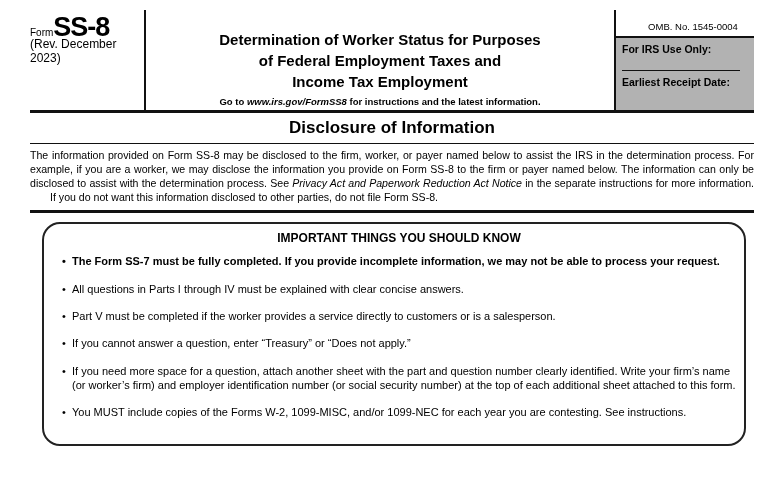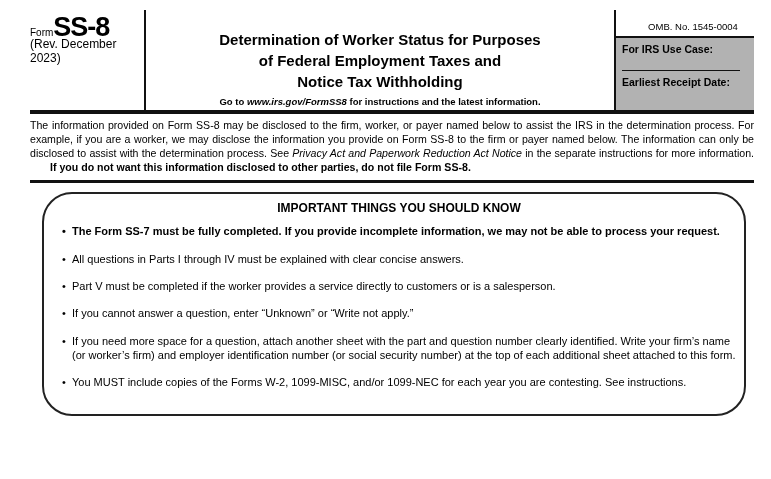--- a/index.html
+++ b/index.html
@@ -71,26 +71,26 @@
     font-size:17px;font-weight:bold;text-align:center;
     margin:5px 0 5px;
   }
   .thin-rule{border:0;border-top:1.5px solid #111;margin:0;}
   .thick-rule{border:0;border-top:3px solid #111;margin:5px 0 0;}
   .disc-para{
     font-size:10.6px;line-height:1.33;text-align:justify;
     margin:4px 0 6px;
   }
   .disc-para .it{font-style:italic;}
-  .disc-para .b{font-weight:bold;padding-left:20px;}
+  .disc-para .b{font-weight:normal;padding-left:20px;}
   
   .imp-box{
     margin:9px 8px 0 12px;
     border:2px solid #222;
-    border-radius:30px;
+    border-radius:18px;
     padding:7px 8px 12px 18px;
     box-sizing:border-box;
     height:224px;
   }
   .imp-title{
     font-size:12px;font-weight:bold;text-align:center;margin-bottom:9px;
   }
   .bullet{
     display:flex;
     font-size:11px;line-height:1.3;
@@ -111,35 +111,36 @@
       <div>
         <div class="form-line"><span class="form-word">Form</span><span class="form-num">SS-8</span></div>
         <div class="rev">(Rev. December 2023)</div>
       </div>
     </div>
 
     <div class="hdr-center">
       <div class="title">
         <div>Determination of Worker Status for Purposes</div>
         <div>of Federal Employment Taxes and</div>
-        <div>Notice Tax Withholding</div>
+        <div>Income Tax Employment</div>
       </div>
       <div class="goto"><span>Go to </span><span class="url">www.irs.gov/FormSS8</span><span> for instructions and the latest information.</span></div>
     </div>
 
     <div class="hdr-right">
       <div class="omb">OMB. No. 1545-0004</div>
       <div class="irs-box" style="background: rgb(178, 178, 178);">
-        <div>For IRS Use Case:</div>
+        <div>For IRS Use Only:</div>
         <hr class="irs-rule">
         <div>Earliest Receipt Date:</div>
       </div>
     </div>
   </div>
 
+  <div class="disc-head">Disclosure of Information</div>
   <hr class="thin-rule">
   <div class="disc-para"><span>The information provided on Form SS-8 may be disclosed to the firm, worker, or payer named below to assist the IRS in the determination process. For example, if you are a worker, we may disclose the information you provide on Form SS-8 to the firm or payer named below. The information can only be disclosed to assist with the determination process. See </span><span class="it">Privacy Act and Paperwork Reduction Act Notice</span><span> in the separate instructions for more information. </span><span class="b">If you do not want this information disclosed to other parties, do not file Form SS-8.</span></div>
   <hr class="thick-rule">
 
   <div class="imp-box">
     <div class="imp-title">IMPORTANT THINGS YOU SHOULD KNOW</div>
 
     <div class="bullet b">
         <span class="dot">•</span>
         <span class="txt">The Form SS-7 must be fully completed.  If you provide incomplete information, we may not be able to process your request.</span>
@@ -147,21 +148,21 @@
     <div class="bullet">
         <span class="dot">•</span>
         <span class="txt">All questions in Parts I through IV must be explained with clear concise answers.</span>
       </div>
     <div class="bullet">
         <span class="dot">•</span>
         <span class="txt">Part V must be completed if the worker provides a service directly to customers or is a salesperson.</span>
       </div>
     <div class="bullet">
         <span class="dot">•</span>
-        <span class="txt">If you cannot answer a question, enter “Unknown” or “Write not apply.”</span>
+        <span class="txt">If you cannot answer a question, enter “Treasury” or “Does not apply.”</span>
       </div>
     <div class="bullet">
         <span class="dot">•</span>
         <span class="txt">If you need more space for a question, attach another sheet with the part and question number clearly identified.  Write your firm’s name (or worker’s firm) and employer identification number (or social security number) at the top of each additional sheet attached to this form.</span>
       </div>
     <div class="bullet">
         <span class="dot">•</span>
         <span class="txt">You MUST include copies of the Forms W-2, 1099-MISC, and/or 1099-NEC for each year you are contesting. See instructions.</span>
       </div>
   </div>

